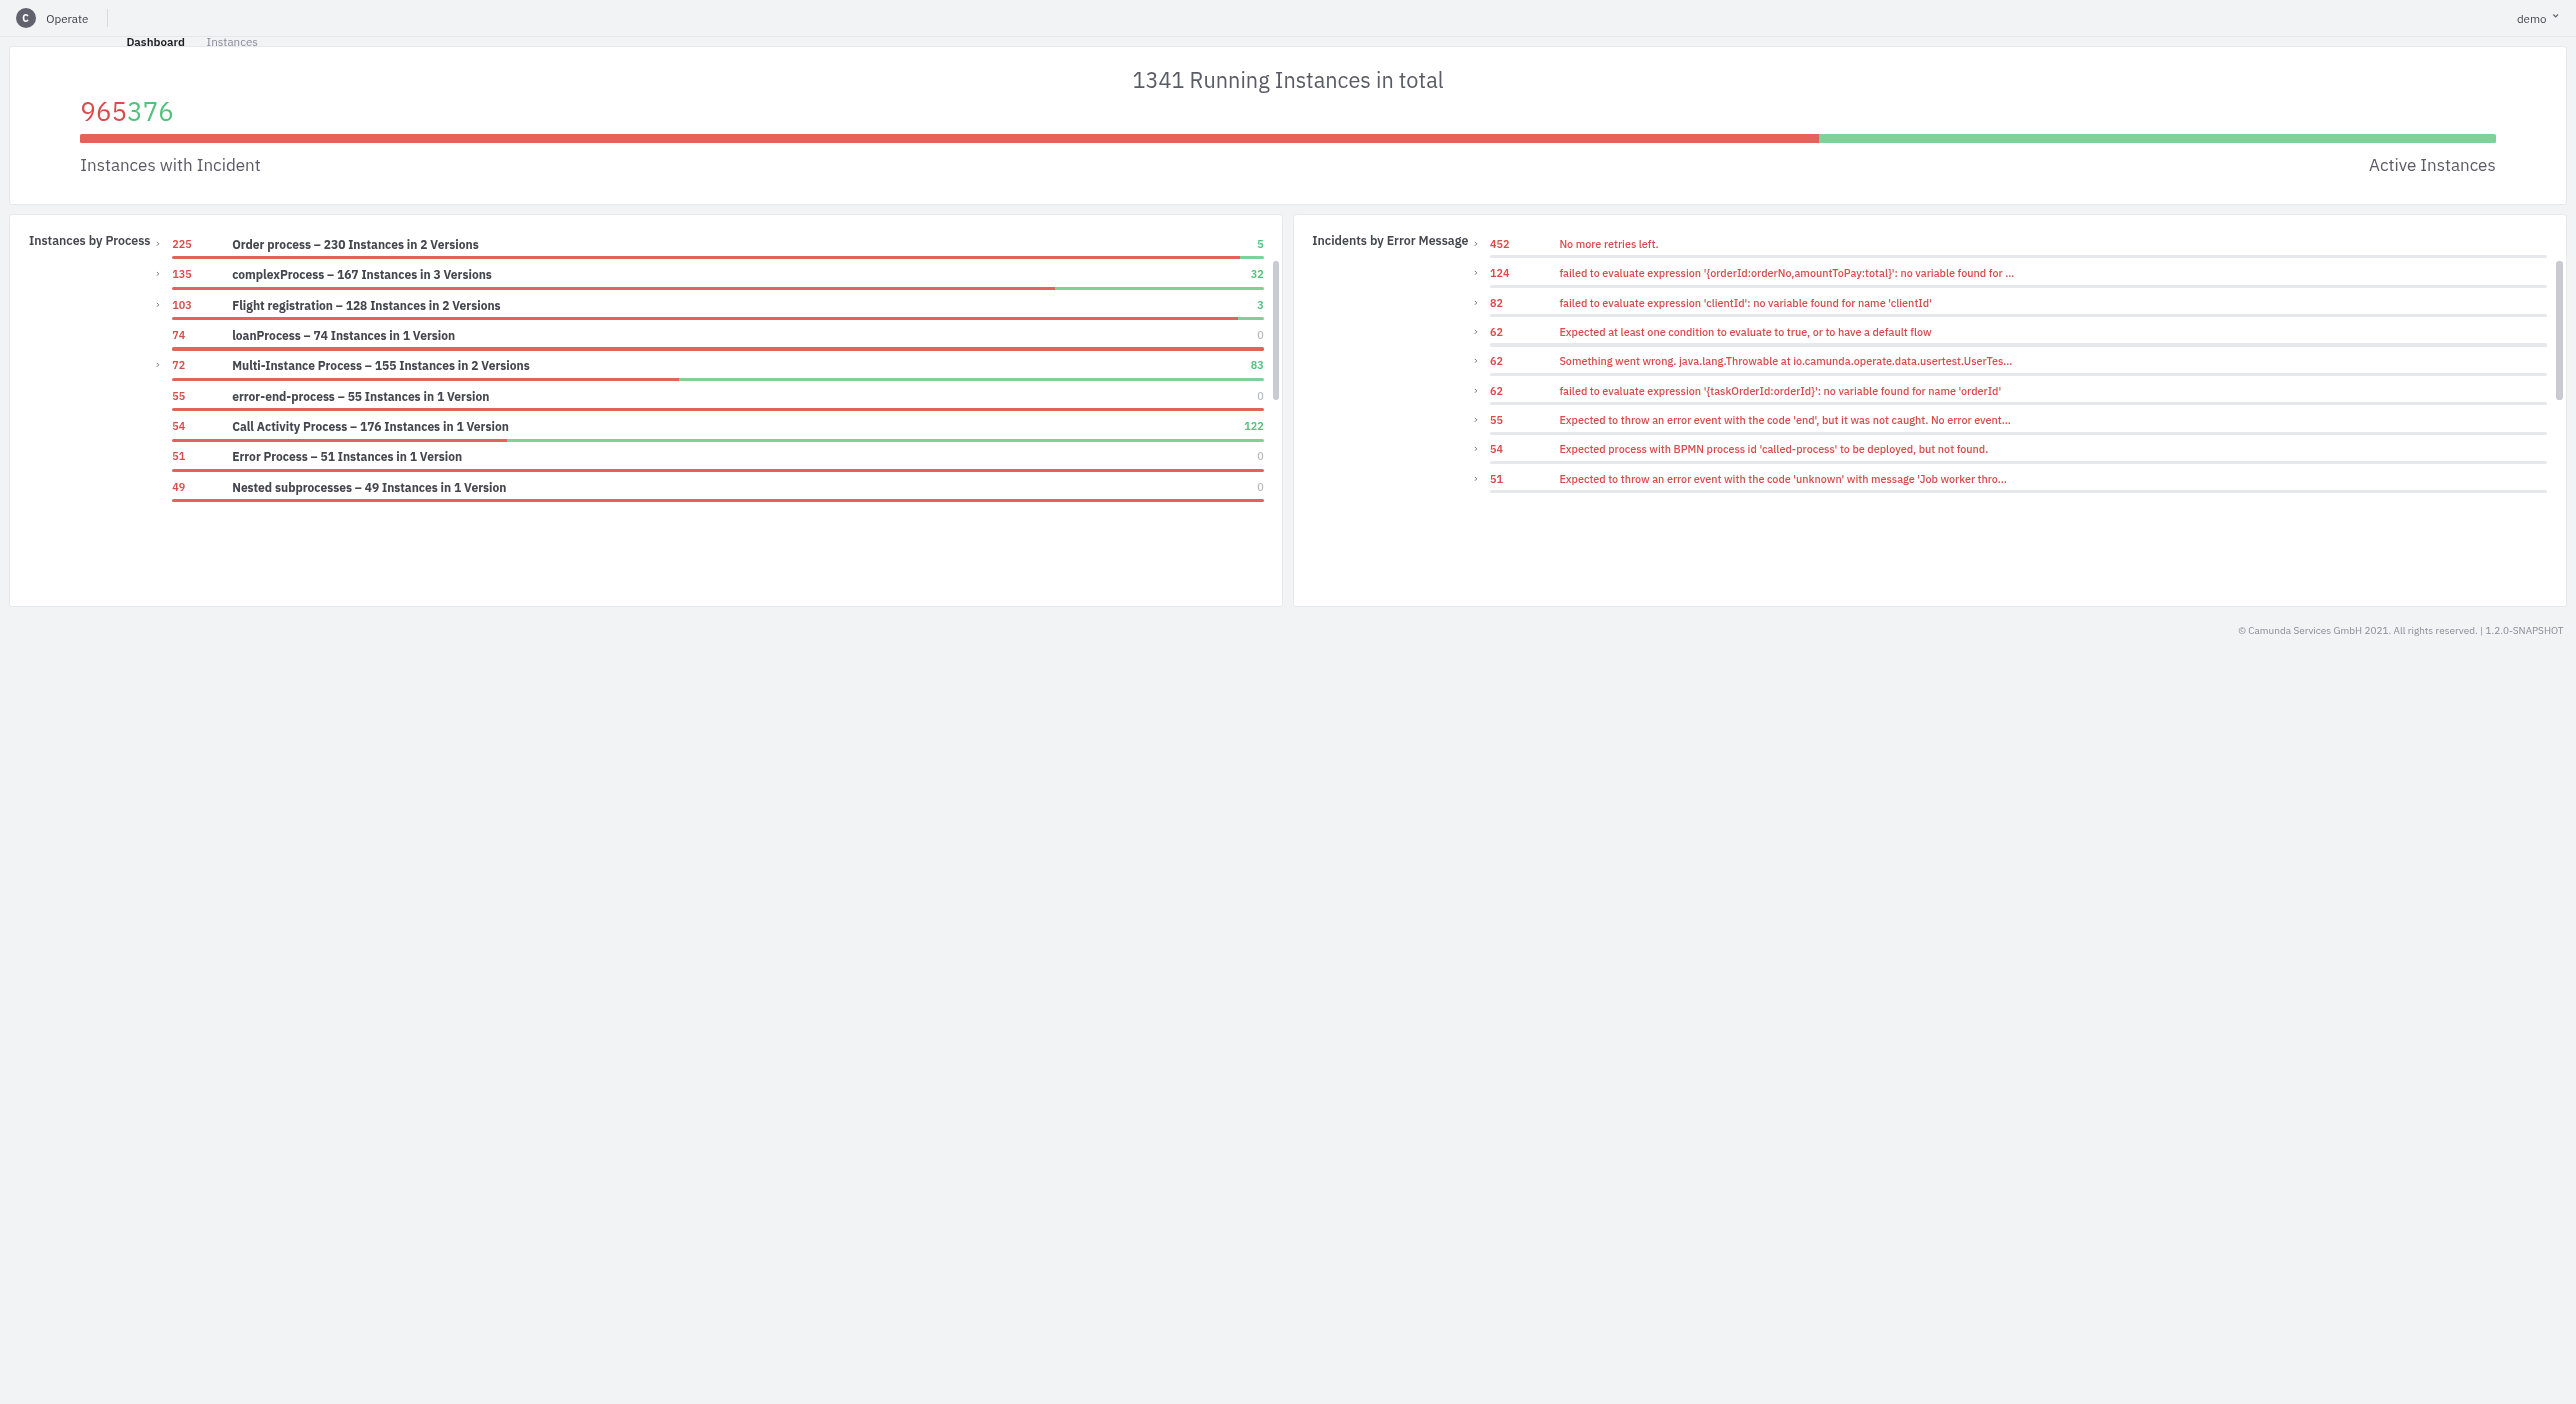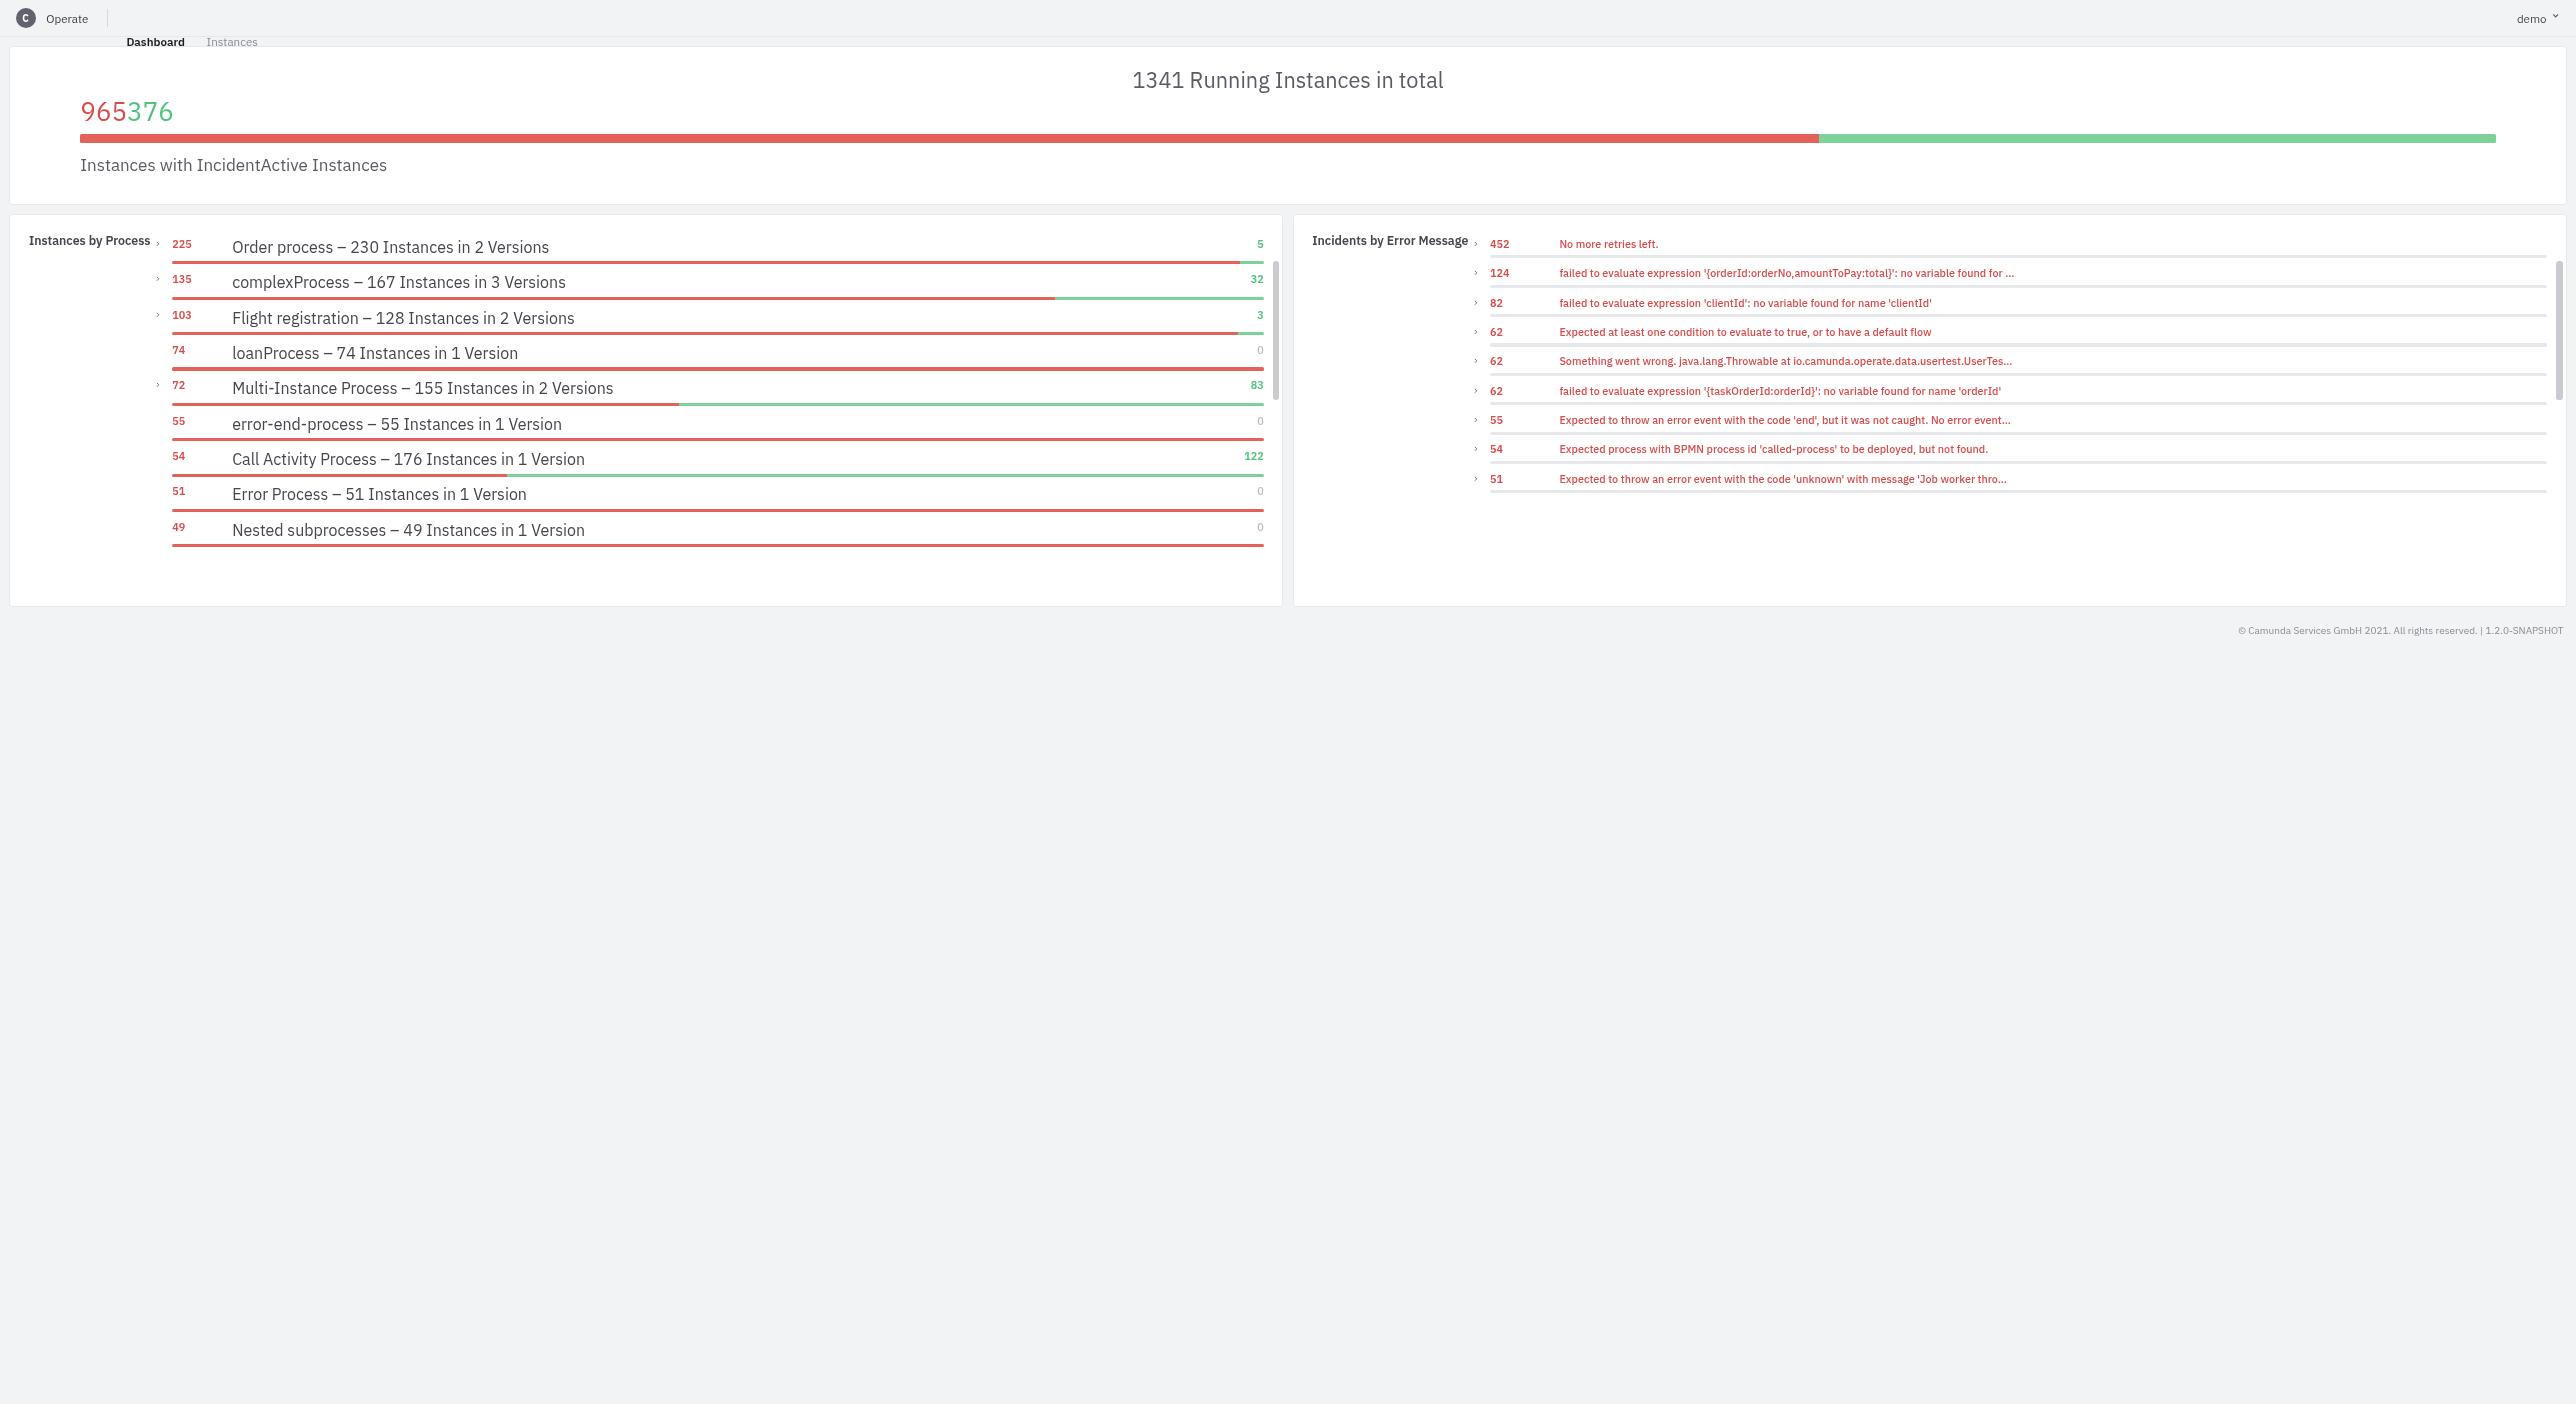--- a/index.html
+++ b/index.html
@@ -45,36 +45,36 @@
 }
 
 .summary-panel { padding: 18.6px 70px 28px; }
 .summary-title { text-align:center; font-size: 21.7px; color:#5b5b66; font-weight:400; margin-bottom: 4.6px; }
 .summary-counts { display:flex; font-size:26px; font-weight:400; line-height:1; }
 .count-incident { color:#d94c4c; }
 .count-active { color:#4fc27b; }
 .summary-bar { display:flex; height:9.3px; border-radius:1.5px; overflow:hidden; margin-top: 9.3px; }
 .bar-red { background:#e36259; height:100%; }
 .bar-green { background:#7fd19a; height:100%; }
-.summary-labels { display:flex; font-size:17px; color:#5b5b66; font-weight:400; margin-top:10.8px; }
+.summary-labels { display:flex; justify-content:space-between; font-size:17px; color:#5b5b66; font-weight:400; margin-top:10.8px; }
 
 .two-cols { display:flex; gap:9.3px; margin-top:9.3px; }
 .col-panel { flex:1; padding: 17px 18.6px 7.7px; height: 393px; display:flex; position:relative; }
 .col-title { font-size:12.4px; font-weight:600; color:#45464e; margin-bottom:12.4px; }
 .list-wrap { overflow:hidden; flex:1; position:relative; }
 .list { position:relative; }
 
 .row { display:flex; align-items:flex-start; padding: 4.6px 0 3.1px; gap: 7.7px; }
 .expander { width:14px; display:flex; justify-content:center; align-items:center; padding-top:3.1px; color:#6f6f7a; cursor:pointer; }
 .expander.placeholder { visibility:hidden; }
 .expander svg { width:7.7px; height:7.7px; }
 .row-body { flex:1; min-width:0; }
 .row-top { display:flex; align-items:flex-start; }
 .r-count { color:#d94c4c; font-weight:600; min-width:60px; font-size:10.8px; }
-.r-label { color:#45464e; font-weight:400; flex:1; min-width:0; white-space:nowrap; overflow:hidden; text-overflow:ellipsis; font-size:16px; }
+.r-label { color:#45464e; font-weight:700; flex:1; min-width:0; white-space:nowrap; overflow:hidden; text-overflow:ellipsis; font-size:12px; }
 .r-active { color:#4fc27b; font-weight:600; margin-left:7.7px; font-size:10.8px; }
 .r-active.zero { color:#b9bac2; font-weight:500; }
 .err-msg { color:#d94c4c; font-weight:500; flex:1; min-width:0; white-space:nowrap; overflow:hidden; text-overflow:ellipsis; font-size:10.8px; margin-left:9.3px; }
 .err-count { color:#d94c4c; font-weight:600; min-width:60px; font-size:10.8px; }
 
 .row-bar { display:flex; height:3.1px; border-radius:1.5px; overflow:hidden; margin-top:4.6px; }
 .rb-red { background:#e36259; height:100%; }
 .rb-green { background:#7fd19a; height:100%; }
 .rb-grey { background:#e7e8ec; height:100%; }
 

